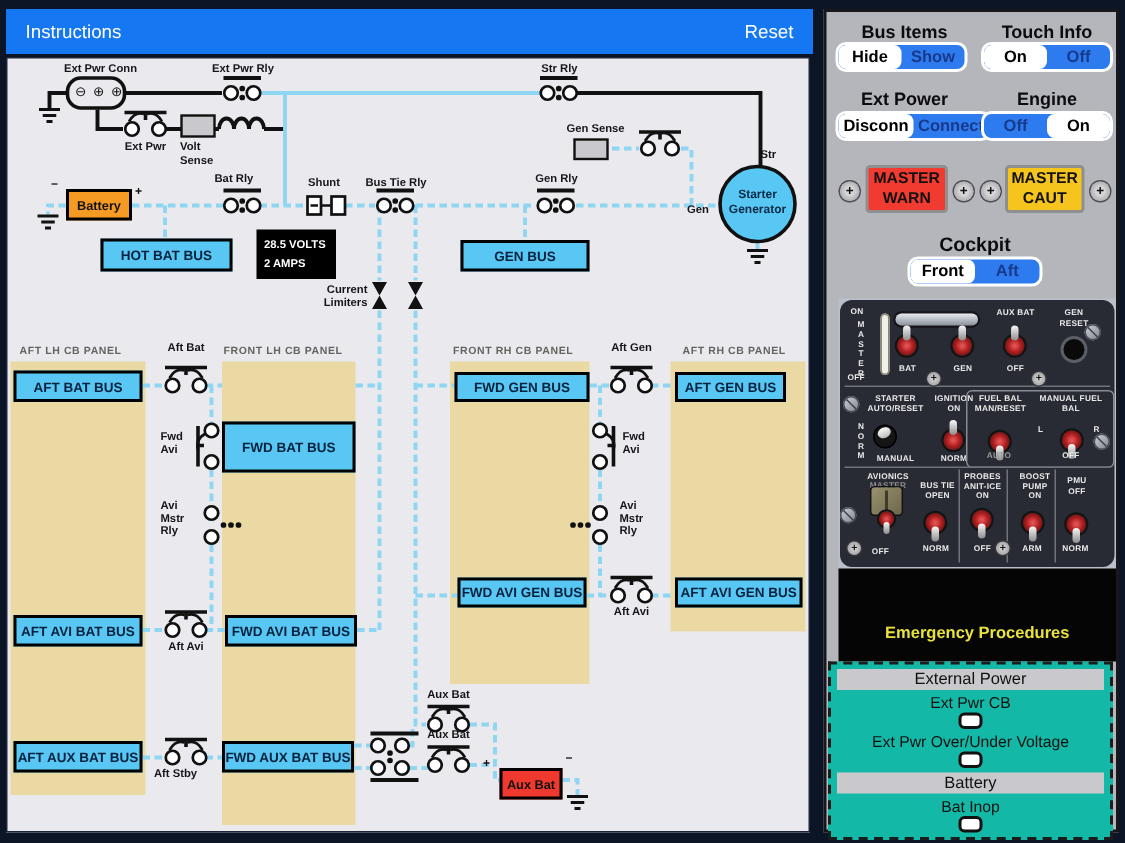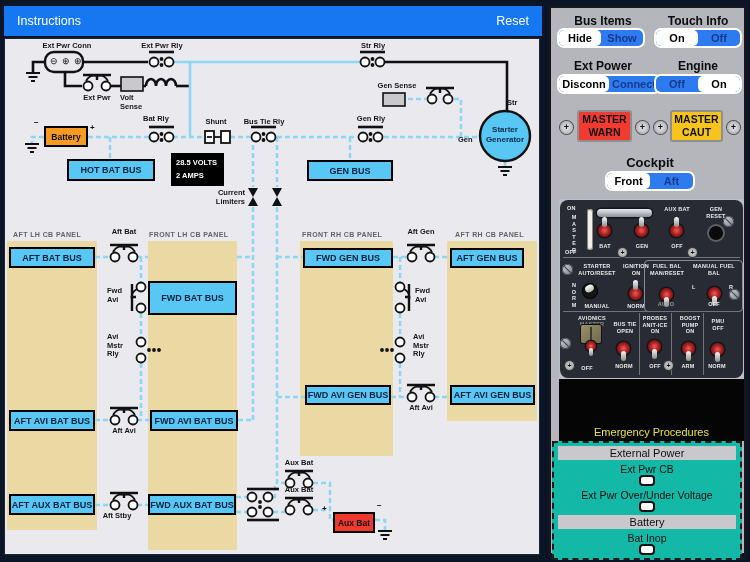--- a/index.html
+++ b/index.html
@@ -48,21 +48,21 @@
   #gen-reset-btn{position:absolute;left:149px;top:26px;width:14px;height:14px;border-radius:50%;background:#0a0a0a;box-shadow:0 0 0 2px #5c5f66;}
   #starter-knob{position:absolute;left:23px;top:84px;width:14px;height:14px;border-radius:50%;background:#151515;box-shadow:0 0 0 1px #000;}
   #starter-knob:after{content:"";position:absolute;left:2px;top:1px;width:9px;height:7px;border-radius:50%;background:linear-gradient(#fdfdfd,#b9b9b9);transform:rotate(-25deg);}
   #avionics-sw{position:absolute;left:21px;top:125px;width:20px;height:18px;background:linear-gradient(135deg,#99916e,#6e684c);box-shadow:0 0 0 1px #111;border-radius:2px;}
   #avionics-sw:after{content:"";position:absolute;left:9px;top:2px;width:2px;height:14px;background:#3f3b2a;}
   .tg.small{width:10px;height:10px;}
   .tg.small .lv{left:3px;width:4px;height:8px;}
   .tg.small.down .lv{top:7px;}
   
   #black-band{position:absolute;left:8px;top:371px;width:185px;height:62px;background:#050505;}
-  #emerg-title{position:absolute;left:0;right:0;bottom:3px;text-align:center;color:#e9e23c;font-size:11px;font-weight:400;}
+  #emerg-title{position:absolute;left:0;right:0;bottom:13px;text-align:center;color:#e9e23c;font-size:11px;font-weight:700;}
   #emerg-box{position:absolute;left:1px;top:433px;width:190px;height:119px;background:#14b8a6;border:2px dashed #1c1c1c;box-sizing:border-box;padding:3px 4px;display:flex;flex-direction:column;gap:3px;}
   .emerg-header{background:#c9c9cd;text-align:center;font-size:11px;font-weight:500;color:#111;padding:1px 0;}
   .emerg-row{display:flex;align-items:center;justify-content:space-between;padding:0 1px;min-height:19px;flex-direction:column;}
   .emerg-row span{font-size:10.5px;color:#111;}
   .checkbox{width:16px;height:15px;border:2.5px solid #111;border-radius:4px;background:#fff;box-sizing:border-box;}
 </style>
 </head>
 <body>
 
 <div id="left-block">

